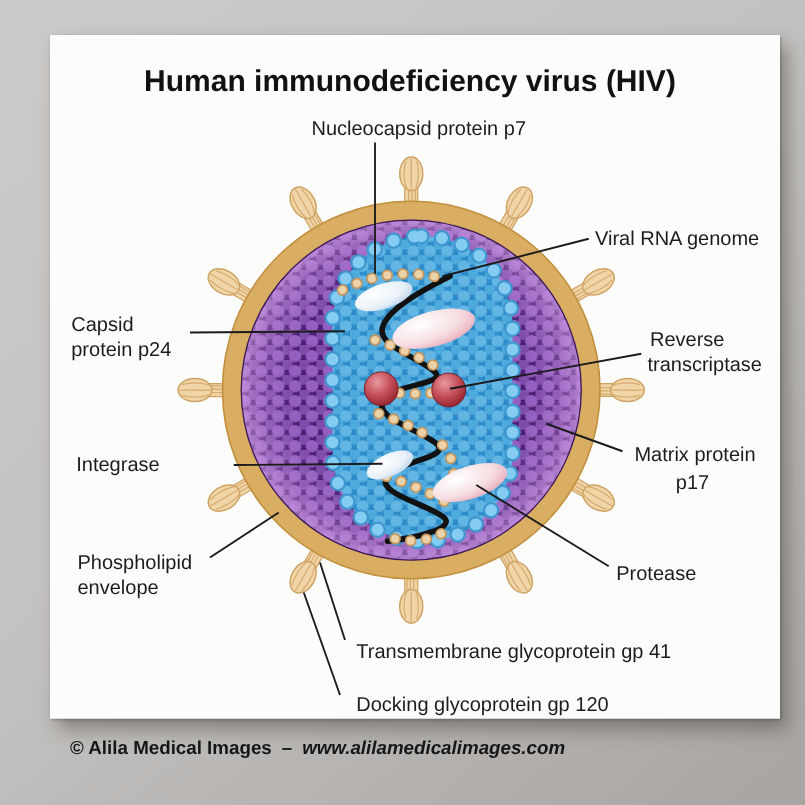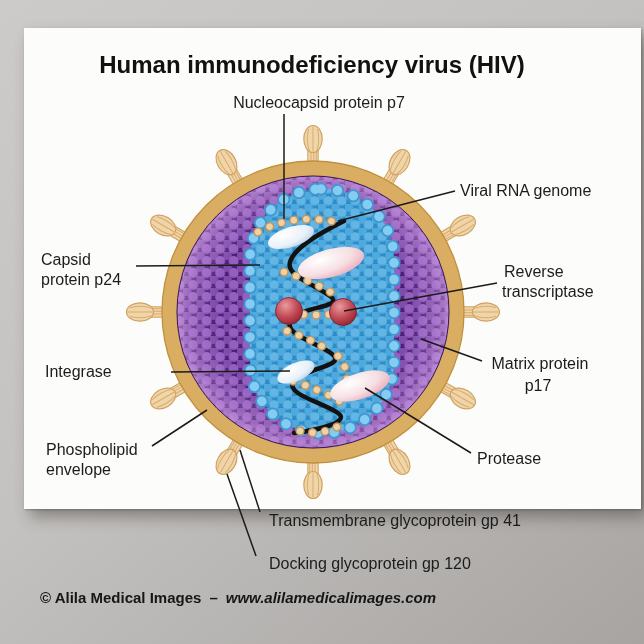--- a/index.html
+++ b/index.html
@@ -4,24 +4,23 @@
 <style>
   html,body{margin:0;padding:0;}
   .stage{
     position:relative;
     width:644px;height:644px;
     background:linear-gradient(140deg,#cdcbc9 0%,#c4c2c0 45%,#a7a4a2 100%);
     overflow:hidden;
     font-family:"Liberation Sans",sans-serif;
   }
   .poster{
-    position:absolute;left:24px;top:28px;width:584px;height:481px;
+    position:absolute;left:40px;top:28px;width:584px;height:547px;
     background:#fcfcfb;
     box-shadow:6px 8px 14px rgba(60,55,52,.45), 1px 1px 2px rgba(60,55,52,.35);
-    padding-left:33px;
   }
   .poster svg{position:absolute;left:0;top:0;}
   .title-text{font-family:"Liberation Sans",sans-serif;font-size:24px;font-weight:bold;fill:#111;}
   .lbl{font-family:"Liberation Sans",sans-serif;font-size:16px;fill:#1c1c1c;}
   .footer-text{font-family:"Liberation Sans",sans-serif;font-size:15px;font-weight:bold;fill:#161616;}
   .footer-url{font-style:italic;}
   .leader{stroke:#1b1b1b;stroke-width:1.5;fill:none;}
 </style>
 </head>
 <body>

